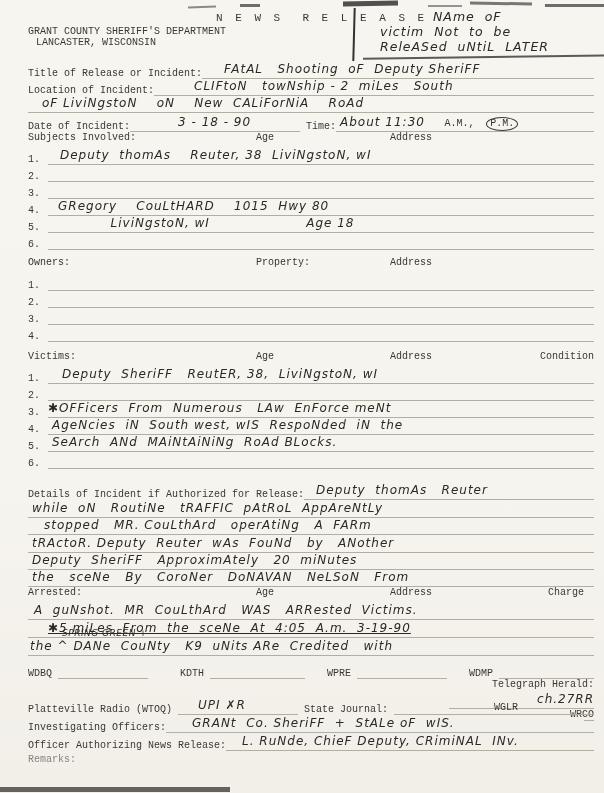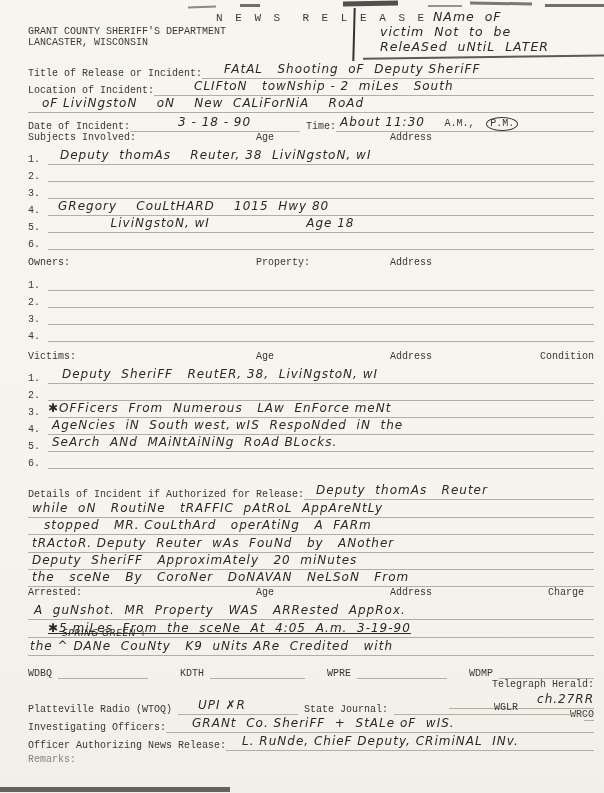--- a/index.html
+++ b/index.html
@@ -32,21 +32,21 @@
   <div class="mark" style="left:343px;top:1px;width:55px;height:5px;opacity:.85;transform:rotate(-1deg);"></div>
   <div class="mark" style="left:428px;top:5px;width:34px;height:2px;opacity:.5;"></div>
   <div class="mark" style="left:470px;top:2px;width:62px;height:3px;opacity:.65;transform:rotate(1deg);"></div>
   <div class="mark" style="left:545px;top:4px;width:59px;height:3px;opacity:.7;"></div>
 
   <div class="mark" style="left:0;top:787px;width:230px;height:5px;opacity:.75;"></div>
 
   <div style="position:relative;height:60px;">
     <div class="t" style="position:absolute;left:188px;top:12px;font-size:11px;letter-spacing:3px;">N E W S  R E L E A S E</div>
     <div class="t" style="position:absolute;left:0px;top:26px;">GRANT COUNTY SHERIFF'S DEPARTMENT</div>
-    <div class="t" style="position:absolute;left:0px;top:37px;">LANCASTER, WISCONSIN</div>
+    <div class="t" style="position:absolute;left:8px;top:37px;">LANCASTER, WISCONSIN</div>
 
     <div class="mark" style="left:325px;top:8px;width:2px;height:53px;transform:rotate(1.5deg);"></div>
 
     <div class="hw noteline" style="position:absolute;left:405px;top:10px;">NAme  oF</div>
     <div class="hw noteline" style="position:absolute;left:352px;top:25px;">victim  Not  to  be</div>
     <div class="hw noteline" style="position:absolute;left:352px;top:40px;">ReleASed  uNtiL  LATER</div>
     <div class="mark" style="left:335px;top:56px;width:250px;height:2px;transform:rotate(-0.8deg);opacity:.8;"></div>
   </div>
 
   <div class="row" style="height:19px;">
@@ -176,21 +176,21 @@
     <span class="fill"><span class="hw" style="margin-left:4px;">the   sceNe   By   CoroNer   DoNAVAN   NeLSoN   From</span></span>
   </div>
 
   <div class="hdr" style="height:15px;position:relative;">
     <span class="t">Arrested:</span>
     <span class="t colhead" style="left:228px;">Age</span>
     <span class="t colhead" style="left:362px;">Address</span>
     <span class="t colhead" style="left:520px;">Charge</span>
   </div>
   <div class="row" style="height:18px;">
-    <span class="fill"><span class="hw" style="margin-left:6px;">A  guNshot.  MR  Property   WAS   ARRested  AppRox.</span></span>
+    <span class="fill"><span class="hw" style="margin-left:6px;">A  guNshot.  MR  CouLthArd   WAS   ARRested  Victims.</span></span>
   </div>
   <div class="row" style="height:18px;">
     <span class="fill"><span class="hw" style="margin-left:20px;text-decoration:underline;">✱5 miLes  From  the  sceNe  At  4:05  A.m.  3-19-90</span></span>
   </div>
   <div class="row" style="height:18px;">
     <span class="fill" style="position:relative;">
       <span class="hw ins">SPRING GREEN +</span>
       <span class="hw" style="margin-left:2px;">the ^ DANe  CouNty   K9  uNits ARe  Credited   with</span>
     </span>
   </div>

